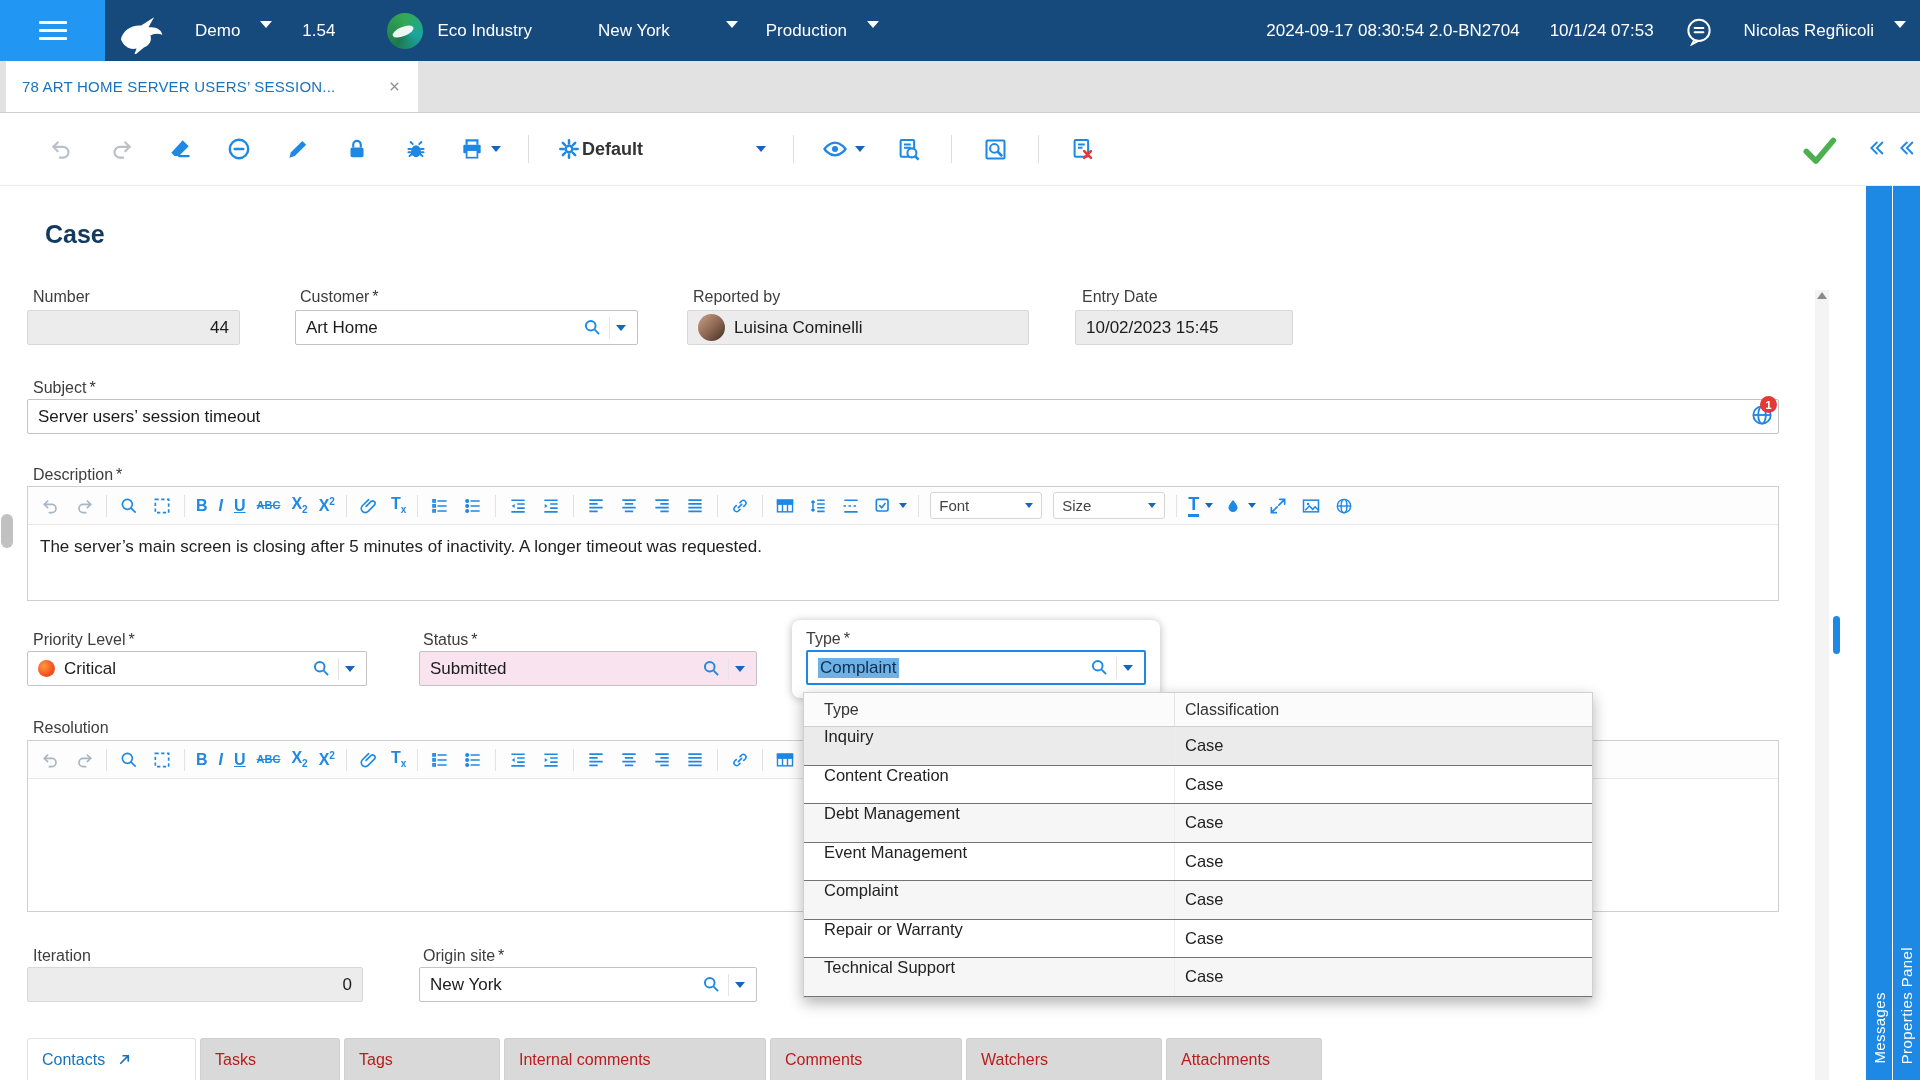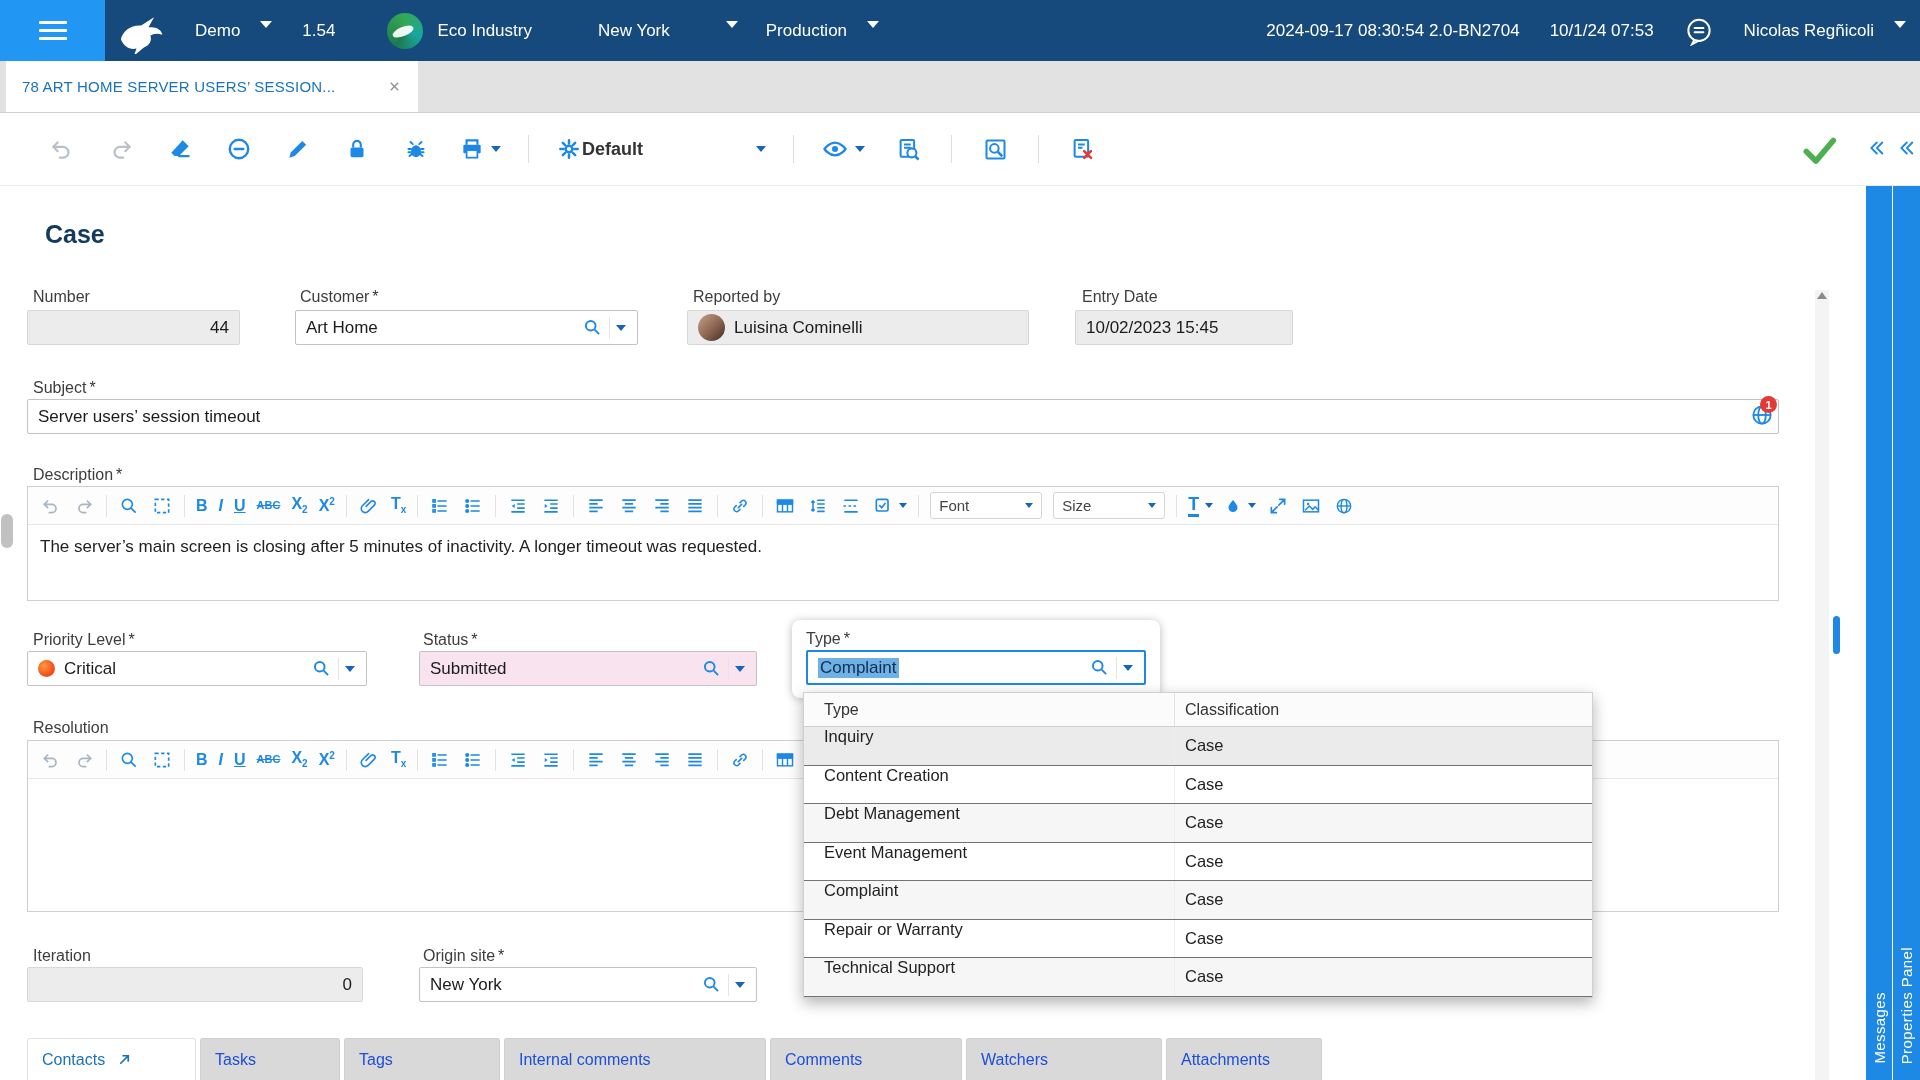--- a/index.html
+++ b/index.html
@@ -74,21 +74,21 @@
   .dd-row:nth-child(odd){background:#f6f6f6}
   .dd-row.selrow{background:#ebebeb}
   .c1{padding-left:20px;width:370px}
   .c2{padding-left:10px;border-left:1px solid #eee;align-self:stretch;display:flex;align-items:center;flex:1}
   .dd-head .c2{border-left:1px solid #e3e3e3}
   
   .globe-wrap{position:absolute;left:1749px;top:216px;width:26px;height:26px;color:#1e88e5;cursor:pointer}
   .badge{position:absolute;left:1760px;top:210px;width:17px;height:17px;border-radius:50%;background:#e53935;color:#fff;font-size:11px;font-weight:700;display:flex;align-items:center;justify-content:center;z-index:5}
   
   .btabs{position:absolute;left:27px;top:852px;display:flex;gap:4px;height:42px}
-  .btab{background:#d9d9d9;border:1px solid #cfcfcf;border-bottom:none;border-radius:3px 3px 0 0;display:flex;align-items:center;padding:0 14px;font-size:16px;color:#1d4ed8;cursor:pointer}
+  .btab{background:#d9d9d9;border:1px solid #cfcfcf;border-bottom:none;border-radius:3px 3px 0 0;display:flex;align-items:center;padding:0 14px;font-size:16px;color:#b91c1c;cursor:pointer}
   .btab.active{background:#fff;border-color:#e3e3e3;color:#1a73ba;gap:12px}
   
   .sb-track{position:absolute;left:1815px;top:104px;width:14px;bottom:0;background:#f4f4f4}
   .sb-up{position:absolute;left:2px;top:2px;width:0;height:0;border-left:5px solid transparent;border-right:5px solid transparent;border-bottom:7px solid #8a8a8a}
   .sb-thumb{position:absolute;left:1px;top:328px;width:12px;height:34px;background:#c1c1c1;border-radius:6px}
   .splitter{position:absolute;left:1833px;top:430px;width:7px;height:38px;background:#1e88e5;border-radius:4px;cursor:col-resize}
   svg{display:block}
 </style>
 </head>
 <body>

